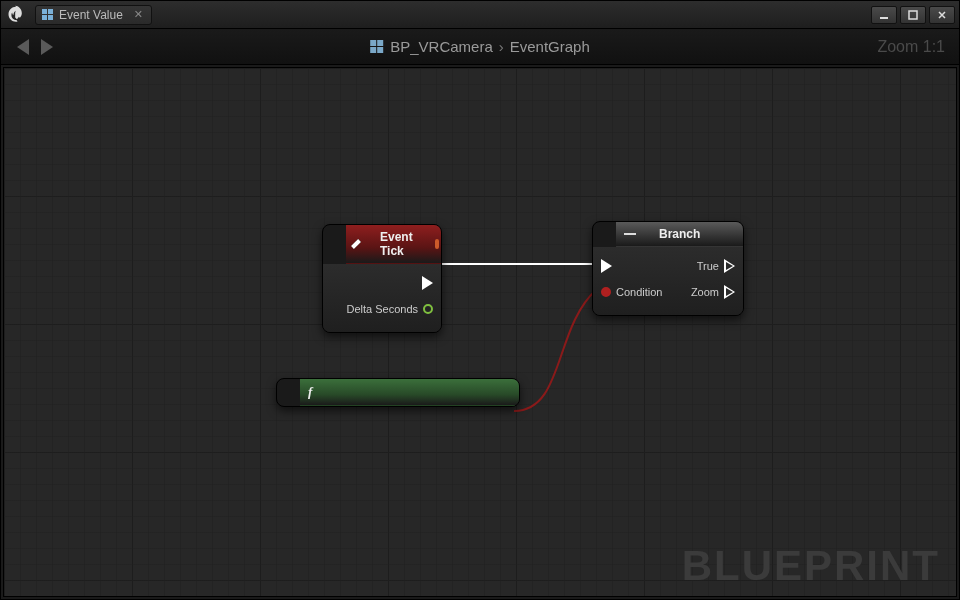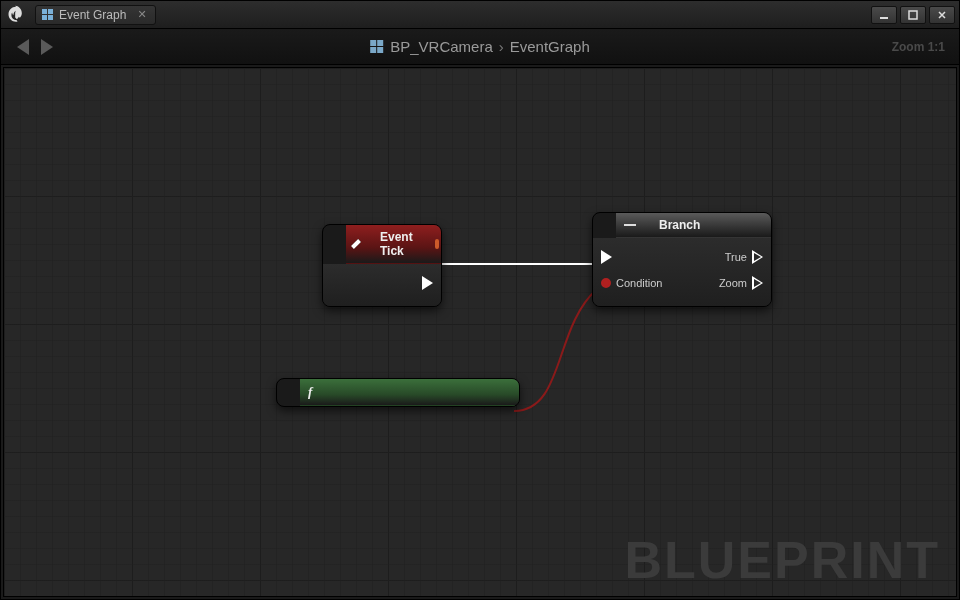--- a/index.html
+++ b/index.html
@@ -98,41 +98,41 @@
   .bc-icon {
     width: 14px; height: 14px;
     display: flex; flex-wrap: wrap; gap: 1px;
   }
   .bc-icon span { width: 6px; height: 6px; background: #7aa8c8; }
   .bc-sep { color: #777; }
   .zoom {
     position: absolute;
     right: 14px;
     color: #4a4a4a;
-    font-size: 12px;
-    font-weight: bold;
+    font-size: 16px;
+    font-weight: normal;
   }
 
   
   .graph {
     position: absolute;
     top: 66px; left: 2px; right: 2px; bottom: 2px;
     background-color: #272727;
     background-image:
       linear-gradient(#2020207a 1px, transparent 1px),
       linear-gradient(90deg, #2020207a 1px, transparent 1px),
       linear-gradient(#1b1b1b 1px, transparent 1px),
       linear-gradient(90deg, #1b1b1b 1px, transparent 1px);
     background-size: 16px 16px, 16px 16px, 128px 128px, 128px 128px;
     border: 1px solid #000;
   }
   .watermark {
     position: absolute;
     right: 16px; bottom: 6px;
-    font-size: 52px;
+    font-size: 42px;
     font-weight: 800;
     letter-spacing: 2px;
     color: #3b3b3b;
     font-family: Arial, sans-serif;
   }
 
   
   .node {
     position: absolute;
     border-radius: 8px;
@@ -255,21 +255,21 @@
         <path fill="#ddd" d="M12 2 C7 2 3 6 3 11 c0 5 4 9 9 9 1.2 0 2-.2 2-.2 l-1.5-1.8 c-3 0-6-2-6-6 0-2 1-3 1-3 s0 3 1.5 3 c0 0 0-4 3-5 0 0-1 1-1 3 v5 l2 2 2-2 v-1 c1 1 2 1 2 1 s2-2 2-5 c0-5-4-9-8-9 z"></path>
       </svg>
   </div>
   <div class="tab">
     <span class="tab-icon">
         <span></span>
         <span></span>
         <span></span>
         <span></span>
       </span>
-    <span>Event Graph</span>
+    <span>Event Value</span>
     <span class="tab-close">✕</span>
   </div>
   <div class="titlebar-spacer"></div>
   <div class="winbtn">
       <svg width="10" height="10">
         <rect x="1" y="7" width="8" height="2" fill="#ddd"></rect>
       </svg>
     </div>
   <div class="winbtn">
       <svg width="10" height="10">
@@ -315,24 +315,31 @@
       <span>Event Tick</span>
       <span class="square-badge" style="margin-left:auto"></span>
     </div>
     <div class="node-body">
       <div class="pin-row">
         <span></span>
         <span class="pin-right">
           <span class="exec-pin"></span>
         </span>
       </div>
-    </div>
-  </div>
-
-  <div class="node" style="left:588px; top:144px; width:180px;">
+      <div class="pin-row">
+        <span></span>
+        <span class="pin-right">
+          <span>Delta Seconds</span>
+          <span class="data-pin"></span>
+        </span>
+      </div>
+    </div>
+  </div>
+
+  <div class="node" style="left:588px; top:153px; width:152px;">
     <div class="node-header grey">
       <span class="branch-icon"></span>
       <span>Branch</span>
     </div>
     <div class="node-body">
       <div class="pin-row">
         <span class="pin-left">
           <span class="exec-pin"></span>
         </span>
         <span class="pin-right">

